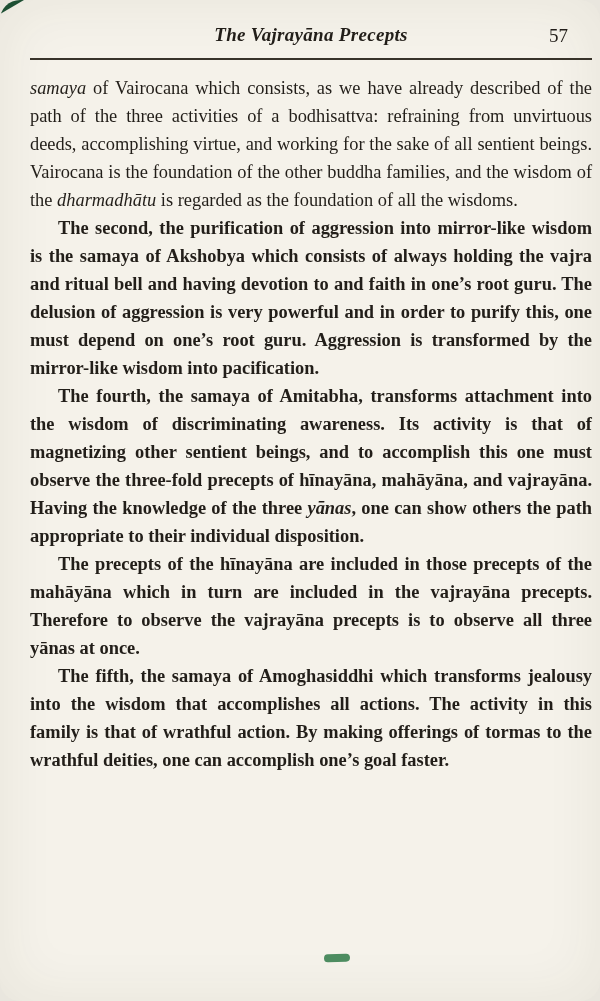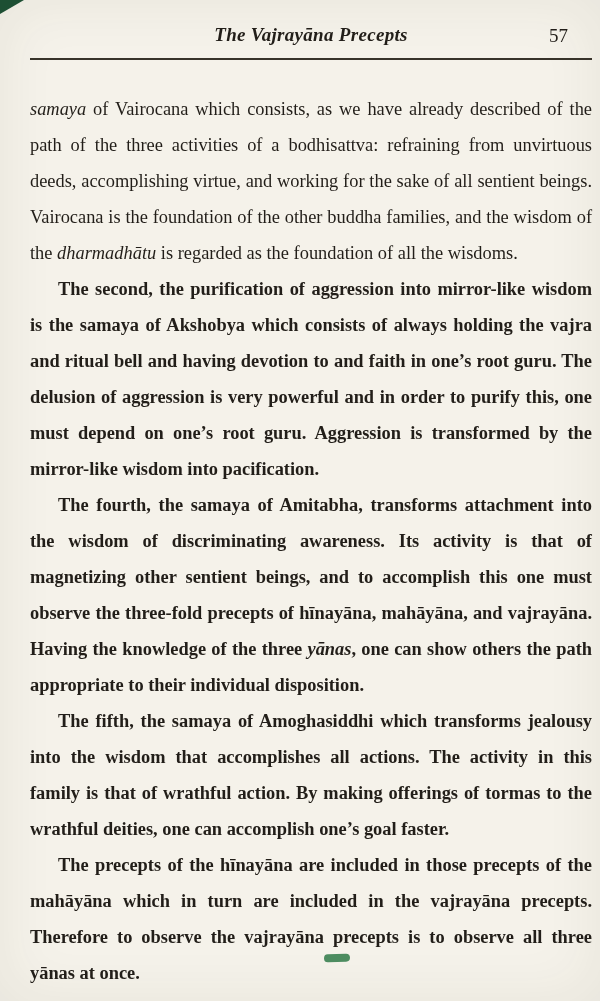--- a/index.html
+++ b/index.html
@@ -11,20 +11,21 @@
     position: relative;
     width: 600px;
     height: 1001px;
     box-sizing: border-box;
     background: #f5f2ea;
     box-shadow: inset 0 0 60px rgba(60,50,30,0.07);
     padding: 24px 8px 0 30px;
     font-family: "Liberation Serif", "DejaVu Serif", serif;
     color: #221e19;
     overflow: hidden;
+    border-radius: 20px;
   }
   .running-header {
     position: relative;
     height: 28px;
     border-bottom: 2px solid #38332a;
     padding-bottom: 6px;
   }
   .running-title {
     text-align: center;
     font-style: italic;
@@ -34,23 +35,23 @@
   }
   .page-number {
     position: absolute;
     top: 1px;
     right: 24px;
     font-size: 19px;
     font-style: normal;
     font-weight: normal;
   }
   .body-text {
-    margin-top: 31px;
+    margin-top: 14px;
     font-size: 18.4px;
-    line-height: 36px;
+    line-height: 28px;
     text-align: justify;
   }
   .body-text p {
     margin: 0;
   }
   .body-text p.indent {
     text-indent: 28px;
     font-weight: bold;
   }
   .it {
@@ -92,21 +93,21 @@
 
   <div class="body-text">
 
     <p><span class="it">samaya</span><span> of Vairocana which consists, as we have already described of the path of the three activities of a bodhisattva: refraining from unvirtuous deeds, accomplishing virtue, and working for the sake of all sentient beings. Vairocana is the foundation of the other buddha families, and the wisdom of the </span><span class="it">dharmadhātu</span><span> is regarded as the foundation of all the wisdoms.</span></p>
 
     <p class="indent"><span>The second, the purification of aggression into mirror-like wisdom is the samaya of Akshobya which consists of always holding the vajra and ritual bell and having devotion to and faith in one’s root guru. The delusion of aggression is very powerful and in order to purify this, one must depend on one’s root guru. Aggression is transformed by the mirror-like wisdom into pacification.</span></p>
 
 
     <p class="indent"><span>The fourth, the samaya of Amitabha, transforms attachment into the wisdom of discriminating awareness. Its activity is that of magnetizing other sentient beings, and to accomplish this one must observe the three-fold precepts of hīnayāna, mahāyāna, and vajrayāna. Having the knowledge of the three </span><span class="it">yānas</span><span>, one can show others the path appropriate to their individual disposition.</span></p>
 
+    <p class="indent"><span>The precepts of the hīnayāna are included in those precepts of the mahāyāna which in turn are included in the vajrayāna precepts. Therefore to observe the vajrayāna precepts is to observe all three yānas at once.</span></p>
+
     <p class="indent"><span>The fifth, the samaya of Amoghasiddhi which transforms jealousy into the wisdom that accomplishes all actions. The activity in this family is that of wrathful action. By making offerings of tormas to the wrathful deities, one can accomplish one’s goal faster.</span></p>
-
-    <p class="indent"><span>The precepts of the hīnayāna are included in those precepts of the mahāyāna which in turn are included in the vajrayāna precepts. Therefore to observe the vajrayāna precepts is to observe all three yānas at once.</span></p>
 
   </div>
 
   <div class="artifact-smudge"></div>
 
 </div>
 
 </body></html>

